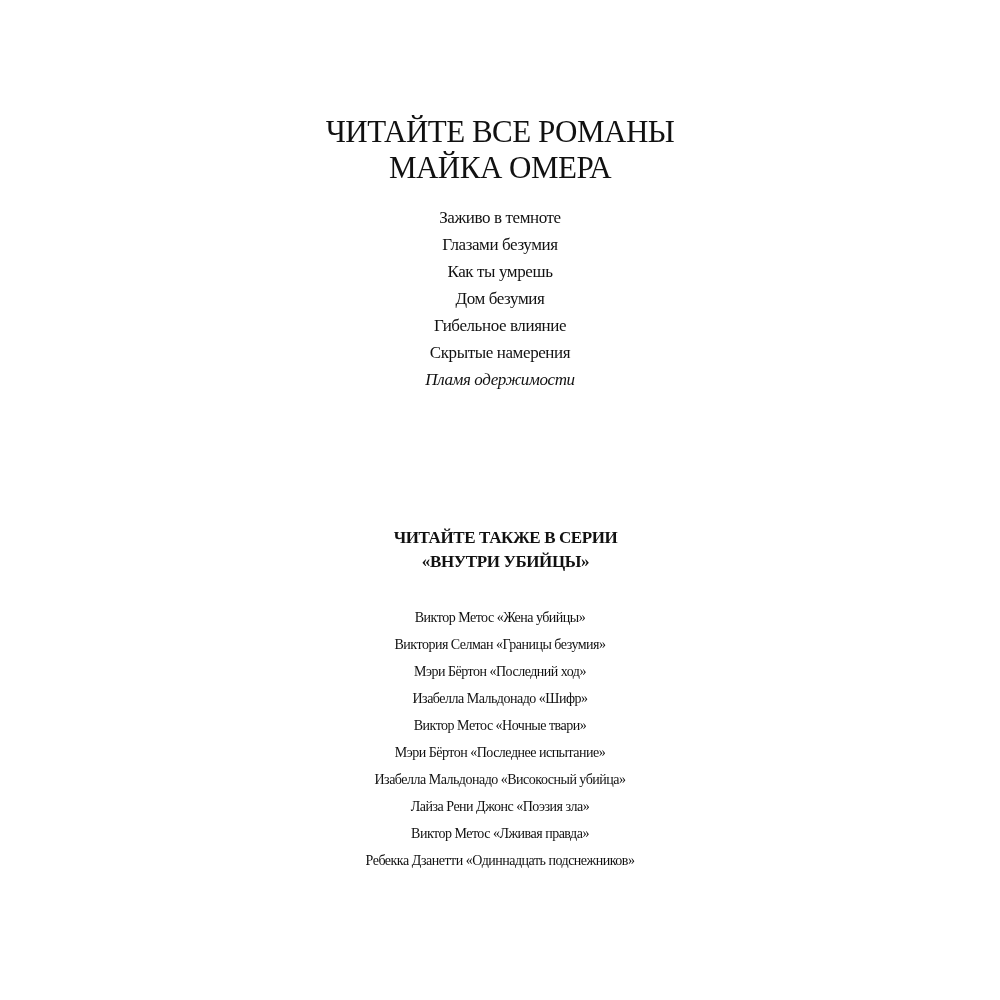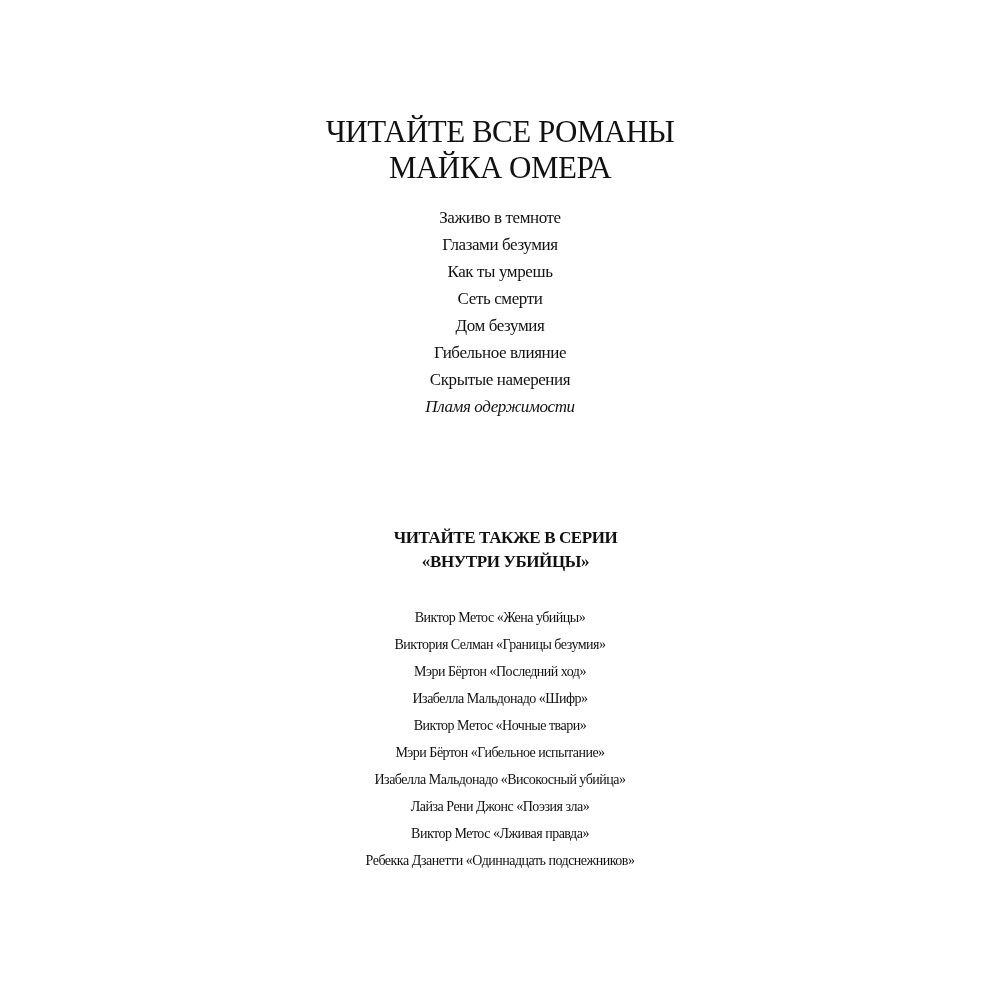--- a/index.html
+++ b/index.html
@@ -80,37 +80,36 @@
 <div class="page">
   <h1 class="main-title">
     <span>ЧИТАЙТЕ ВСЕ РОМАНЫ</span>
     <span>МАЙКА ОМЕРА</span>
   </h1>
 
   <ul class="novels">
     <li>Заживо в темноте</li>
     <li>Глазами безумия</li>
     <li>Как ты умрешь</li>
-    <li>Сеть смерти</li>
     <li>Дом безумия</li>
     <li>Гибельное влияние</li>
     <li>Скрытые намерения</li>
     <li class="italic">Пламя одержимости</li>
   </ul>
 
   <h2 class="series-title">
     <span>ЧИТАЙТЕ ТАКЖЕ В СЕРИИ</span>
     <span>«ВНУТРИ УБИЙЦЫ»</span>
   </h2>
 
   <ul class="series-list">
     <li>Виктор Метос «Жена убийцы»</li>
     <li>Виктория Селман «Границы безумия»</li>
     <li>Мэри Бёртон «Последний ход»</li>
     <li>Изабелла Мальдонадо «Шифр»</li>
     <li>Виктор Метос «Ночные твари»</li>
-    <li>Мэри Бёртон «Гибельное испытание»</li>
+    <li>Мэри Бёртон «Последнее испытание»</li>
     <li>Изабелла Мальдонадо «Високосный убийца»</li>
     <li>Лайза Рени Джонс «Поэзия зла»</li>
     <li>Виктор Метос «Лживая правда»</li>
     <li>Ребекка Дзанетти «Одиннадцать подснежников»</li>
   </ul>
 </div>
 
 </body></html>

